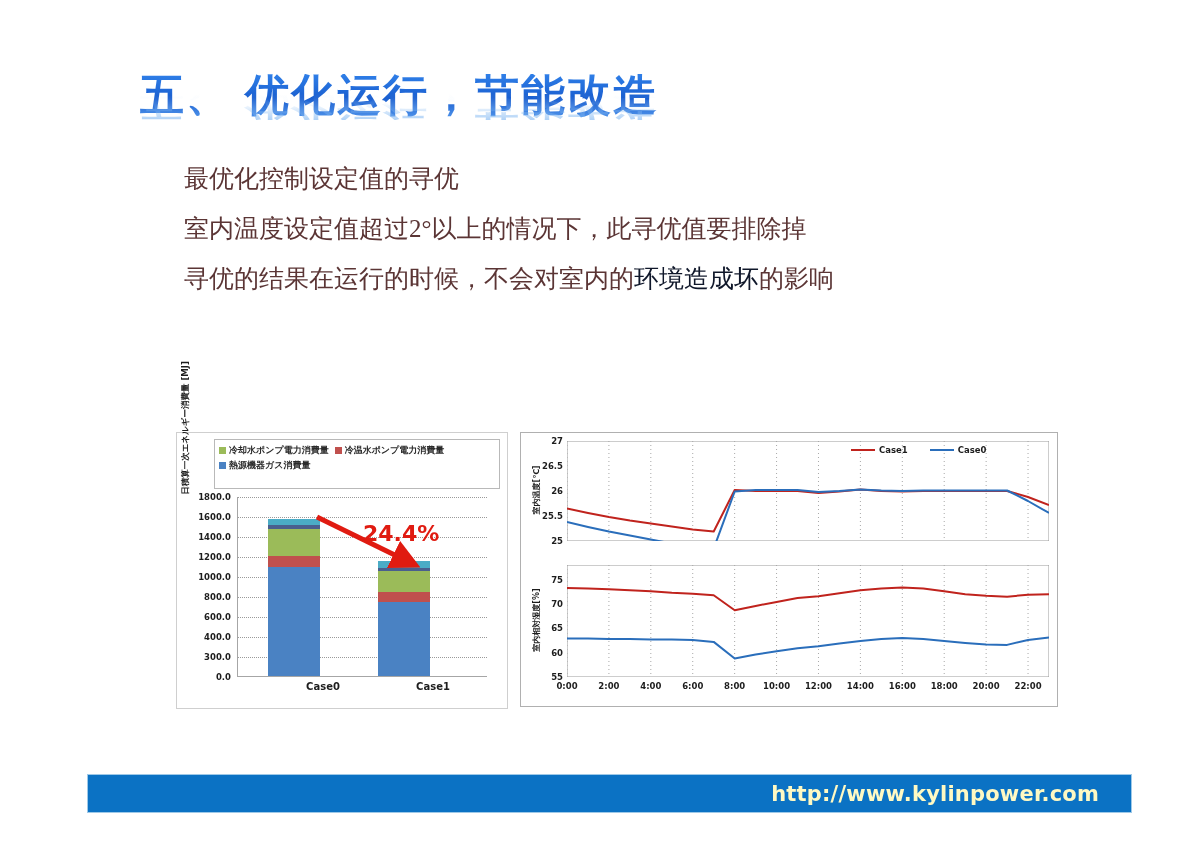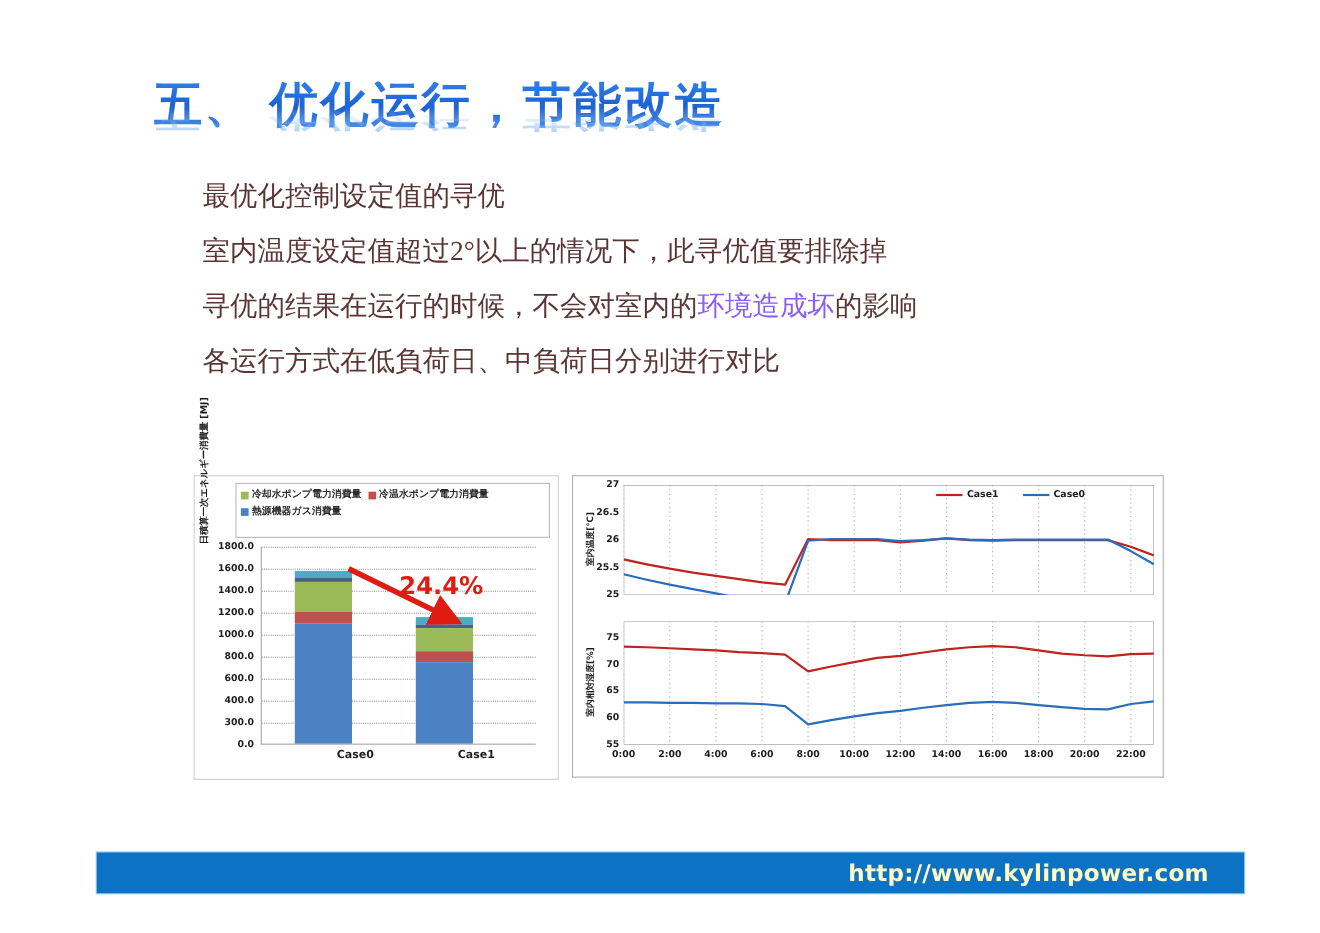--- a/index.html
+++ b/index.html
@@ -34,21 +34,21 @@
     pointer-events:none;
   }
 
   
   .body-block{position:absolute;left:184px;top:166px;width:880px;}
   .body-line{
     font-size:25px;color:#5b3535;line-height:1;
     margin-bottom:25px;white-space:nowrap;
     font-family:"Liberation Serif","DejaVu Serif",serif;
   }
-  .body-line .hl{color:#8b5cf6;}
+  .body-line .hl{color:#0f172a;}
 
   
   .charts{position:absolute;left:176px;top:432px;}
 
   
   .barchart{
     position:absolute;left:0;top:0;width:330px;height:275px;
     background:#fff;border:1px solid #cfcfcf;
   }
   .bc-legend{
@@ -148,21 +148,20 @@
 
   <div class="title-wrap">
     <div class="title-main">五、  优化运行，节能改造</div>
     <div class="title-reflect">五、  优化运行，节能改造</div>
   </div>
 
   <div class="body-block">
     <div class="body-line">最优化控制设定值的寻优</div>
     <div class="body-line">室内温度设定值超过2°以上的情况下，此寻优值要排除掉</div>
     <div class="body-line"><span>寻优的结果在运行的时候，不会对室内的</span><span class="hl">环境造成坏</span><span>的影响</span></div>
-    <div class="body-line">各运行方式在低負荷日、中負荷日分别进行对比</div>
   </div>
 
   <div class="charts">
 
     <div class="barchart">
 
       <div class="bc-legend">
         <div class="lg-row">
           <div class="lg-item">
             <span class="lg-sw" style="background:#9bbb59"></span>

